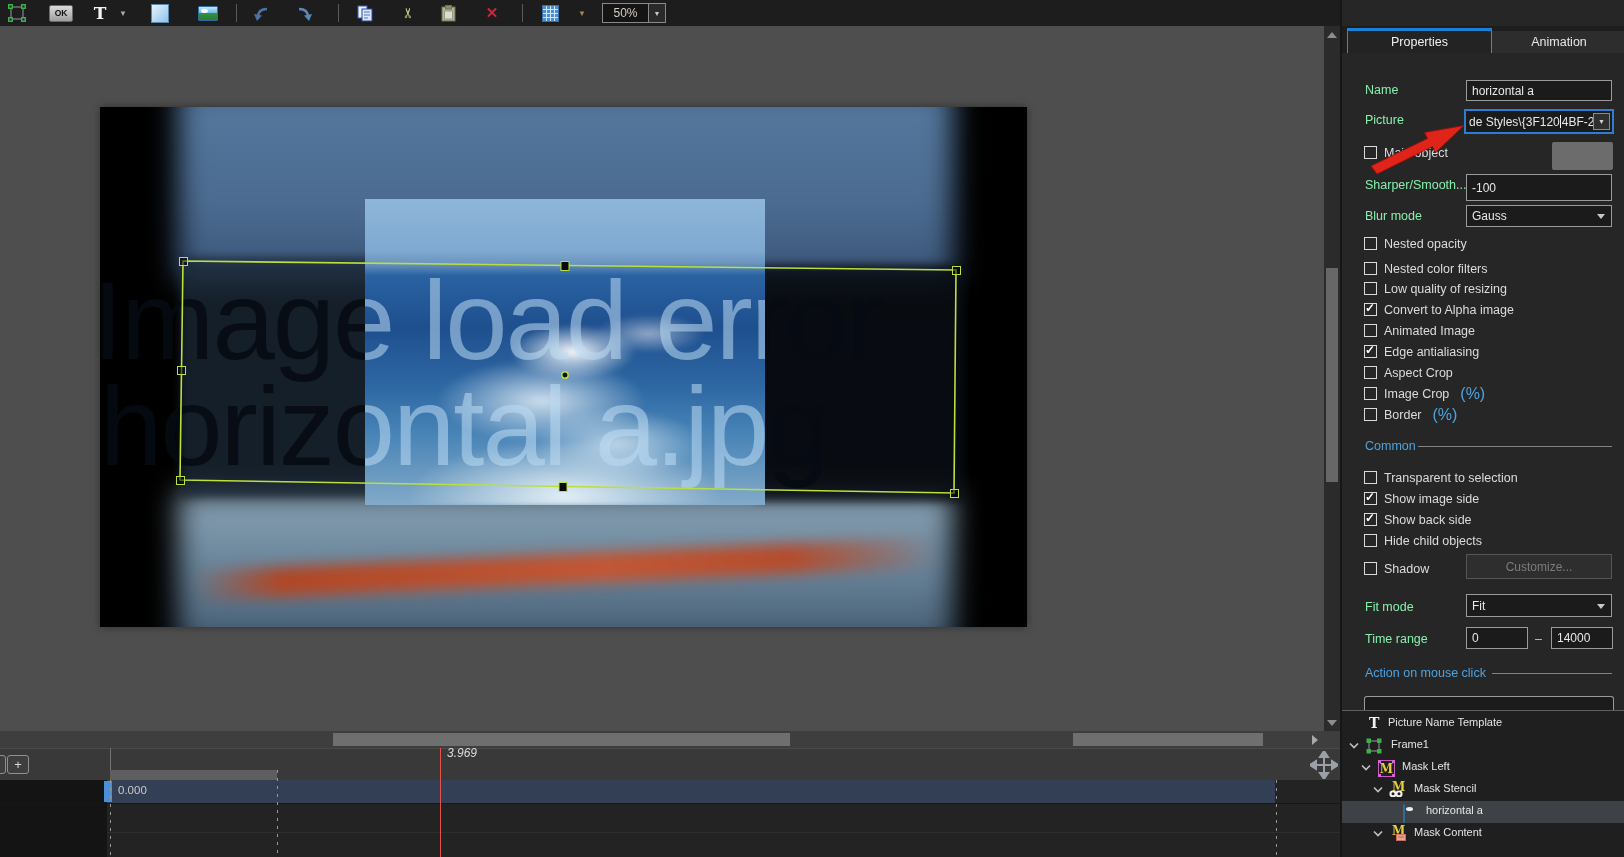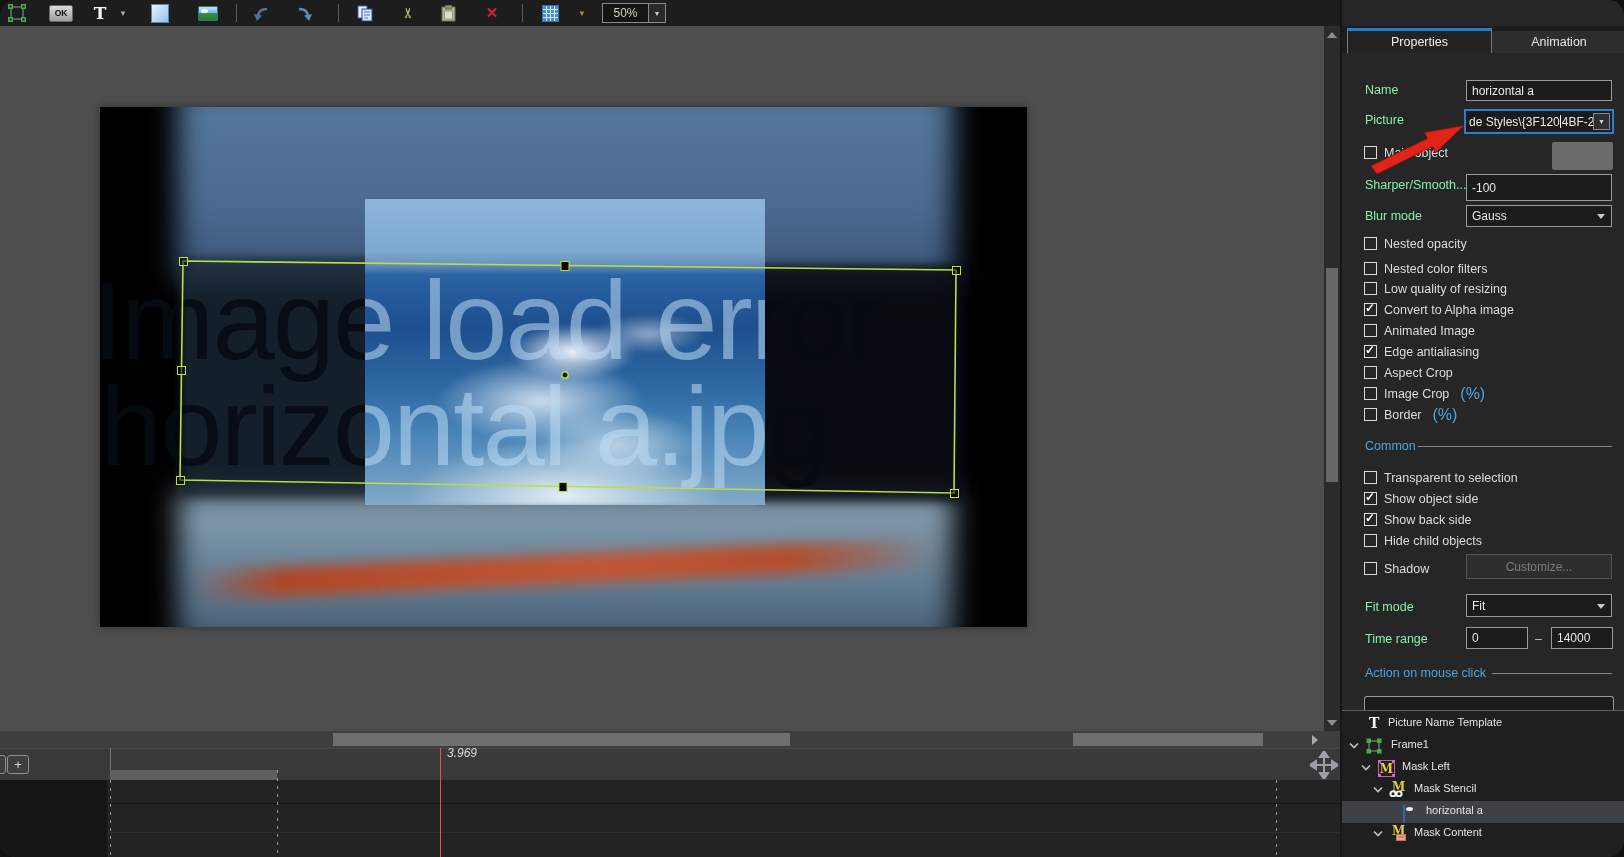--- a/index.html
+++ b/index.html
@@ -1,16 +1,16 @@
 <!DOCTYPE html>
 <html><head>
 <meta charset="utf-8">
 <style>
   html,body{margin:0;padding:0;background:#111;}
-  #app{position:relative;width:1624px;height:857px;background:#262626;font-family:"Liberation Sans",sans-serif;overflow:hidden;border-radius:17px;-webkit-font-smoothing:antialiased;}
+  #app{position:relative;width:1624px;height:857px;background:#262626;font-family:"Liberation Sans",sans-serif;overflow:hidden;-webkit-font-smoothing:antialiased;}
   .abs{position:absolute;}
   
   #toolbar{position:absolute;left:0;top:0;width:1624px;height:26px;background:#1d1d1d;}
   .tb-sep{position:absolute;top:4px;width:1px;height:18px;background:#5a5a5a;}
   .tb-icon{position:absolute;top:0;height:26px;display:flex;align-items:center;justify-content:center;}
   .tb-dd{color:#a8a8a8;font-size:8px;}
   .tb-dd.tan{color:#a9824f;}
   #zoom-combo{position:absolute;left:602px;top:3px;width:64px;height:20px;border:1px solid #8a8a8a;background:#141414;display:flex;box-sizing:border-box;}
   #zoom-combo .zc-text{flex:1;color:#d6cfc0;font-size:12px;display:flex;align-items:center;justify-content:center;}
   #zoom-combo .zc-btn{width:16px;border-left:1px solid #8a8a8a;background:#2a2a2a;color:#c8c8c8;font-size:7px;display:flex;align-items:center;justify-content:center;}
@@ -231,20 +231,24 @@
       <div class="tl-seg" style="left:1073px;width:190px;"></div>
     </div>
     <div id="tl-ruler"></div>
     <div id="tl-add-sliver"></div>
     <div id="tl-add" style="top:24px;">+</div>
     <div class="tl-vline"></div>
     <div id="tl-minibar"></div>
     <div id="tl-time">3.969</div>
     <div id="tl-bluerow">
       <div class="tl-leftcol" style="top:0;height:23px;"></div>
+      <div id="tl-bluebar">
+        <div id="tl-marker"></div>
+        <div id="tl-start">0.000</div>
+      </div>
     </div>
     <div id="tl-low">
       <div class="tl-leftcol" style="top:0;height:54px;"></div>
       <div class="rowline" style="top:28px;"></div>
     </div>
     <div class="dashv" style="left:110px;top:49px;height:77px;"></div>
     <div class="dashv" style="left:277px;top:39px;height:87px;"></div>
     <div class="dashv" style="left:1276px;top:49px;height:77px;"></div>
     <div id="playhead"></div>
     <div class="tri-right" style="position:absolute;left:1312px;top:4px;"></div>
@@ -337,21 +341,21 @@
 
     <div class="section" style="left:23px;top:439px;">Common</div>
     <div class="secline" style="left:76px;top:446px;width:194px;"></div>
 
     <div class="chk-row" style="left:22px;top:470px;">
         <span class="box"></span>
         <span class="chk-lbl">Transparent to selection</span>
       </div>
     <div class="chk-row checked" style="left:22px;top:491px;">
         <span class="box"></span>
-        <span class="chk-lbl">Show object side</span>
+        <span class="chk-lbl">Show image side</span>
       </div>
     <div class="chk-row checked" style="left:22px;top:512px;">
         <span class="box"></span>
         <span class="chk-lbl">Show back side</span>
       </div>
     <div class="chk-row" style="left:22px;top:533px;">
         <span class="box"></span>
         <span class="chk-lbl">Hide child objects</span>
       </div>
 

